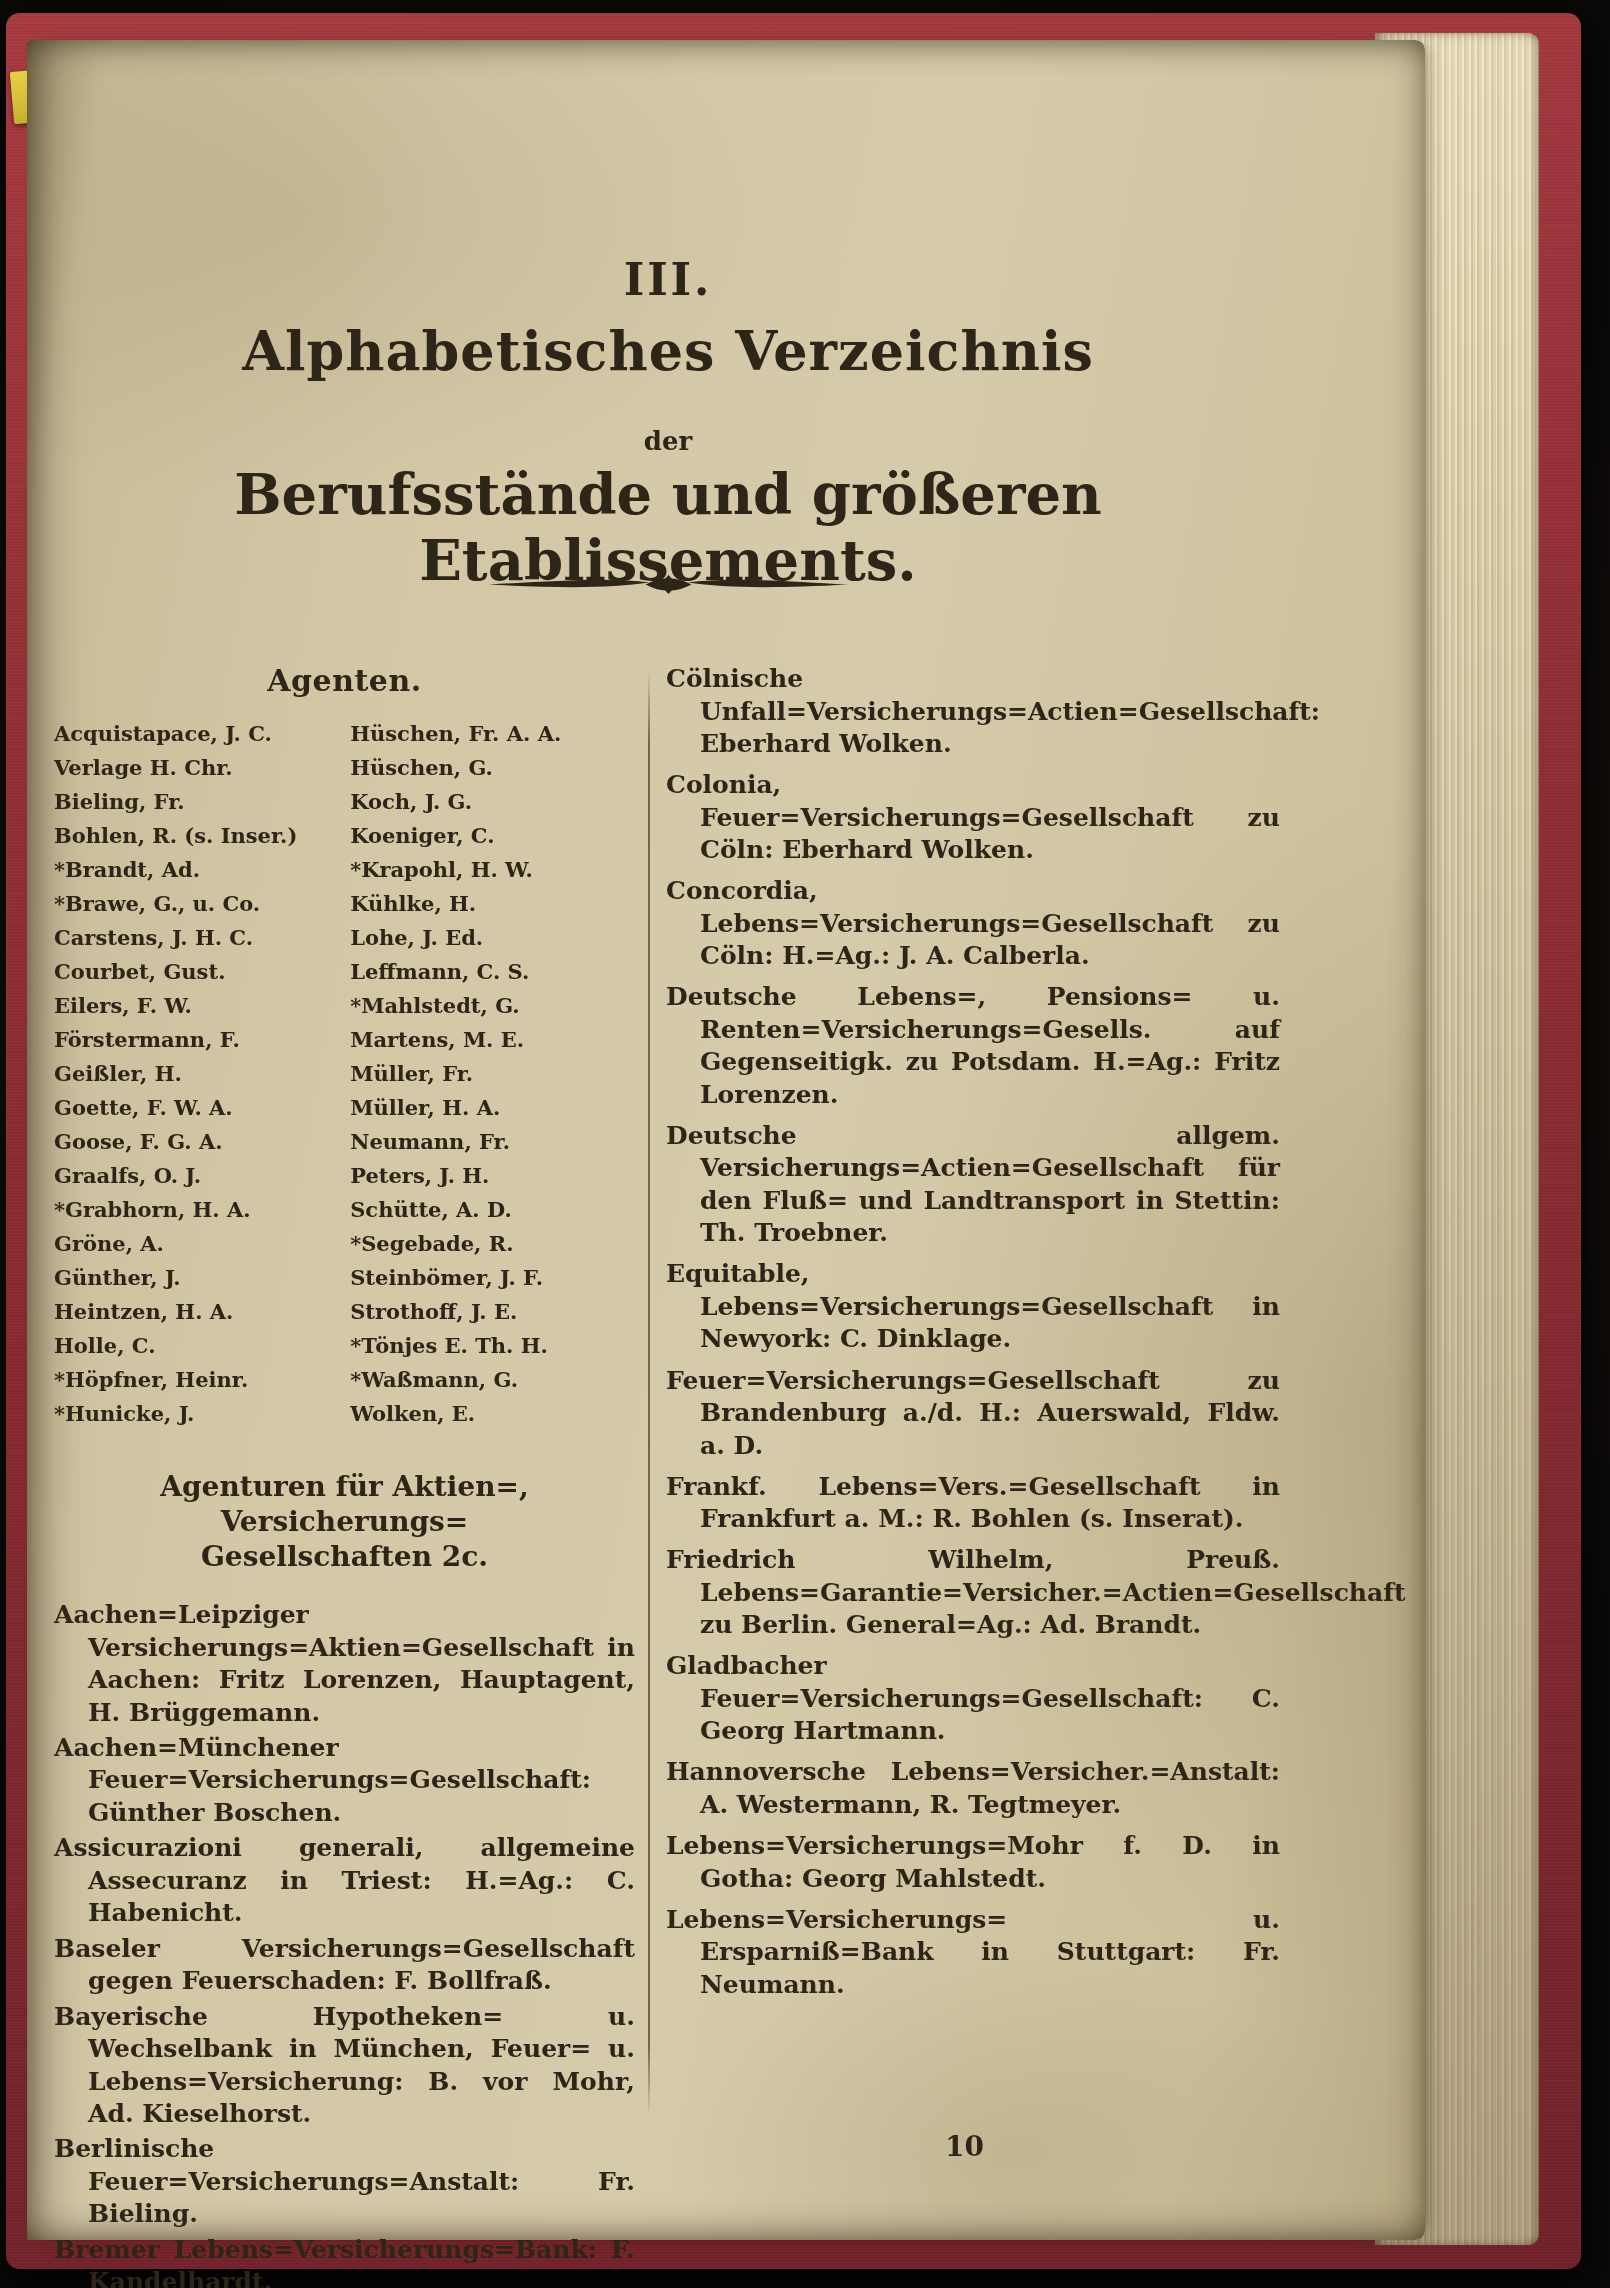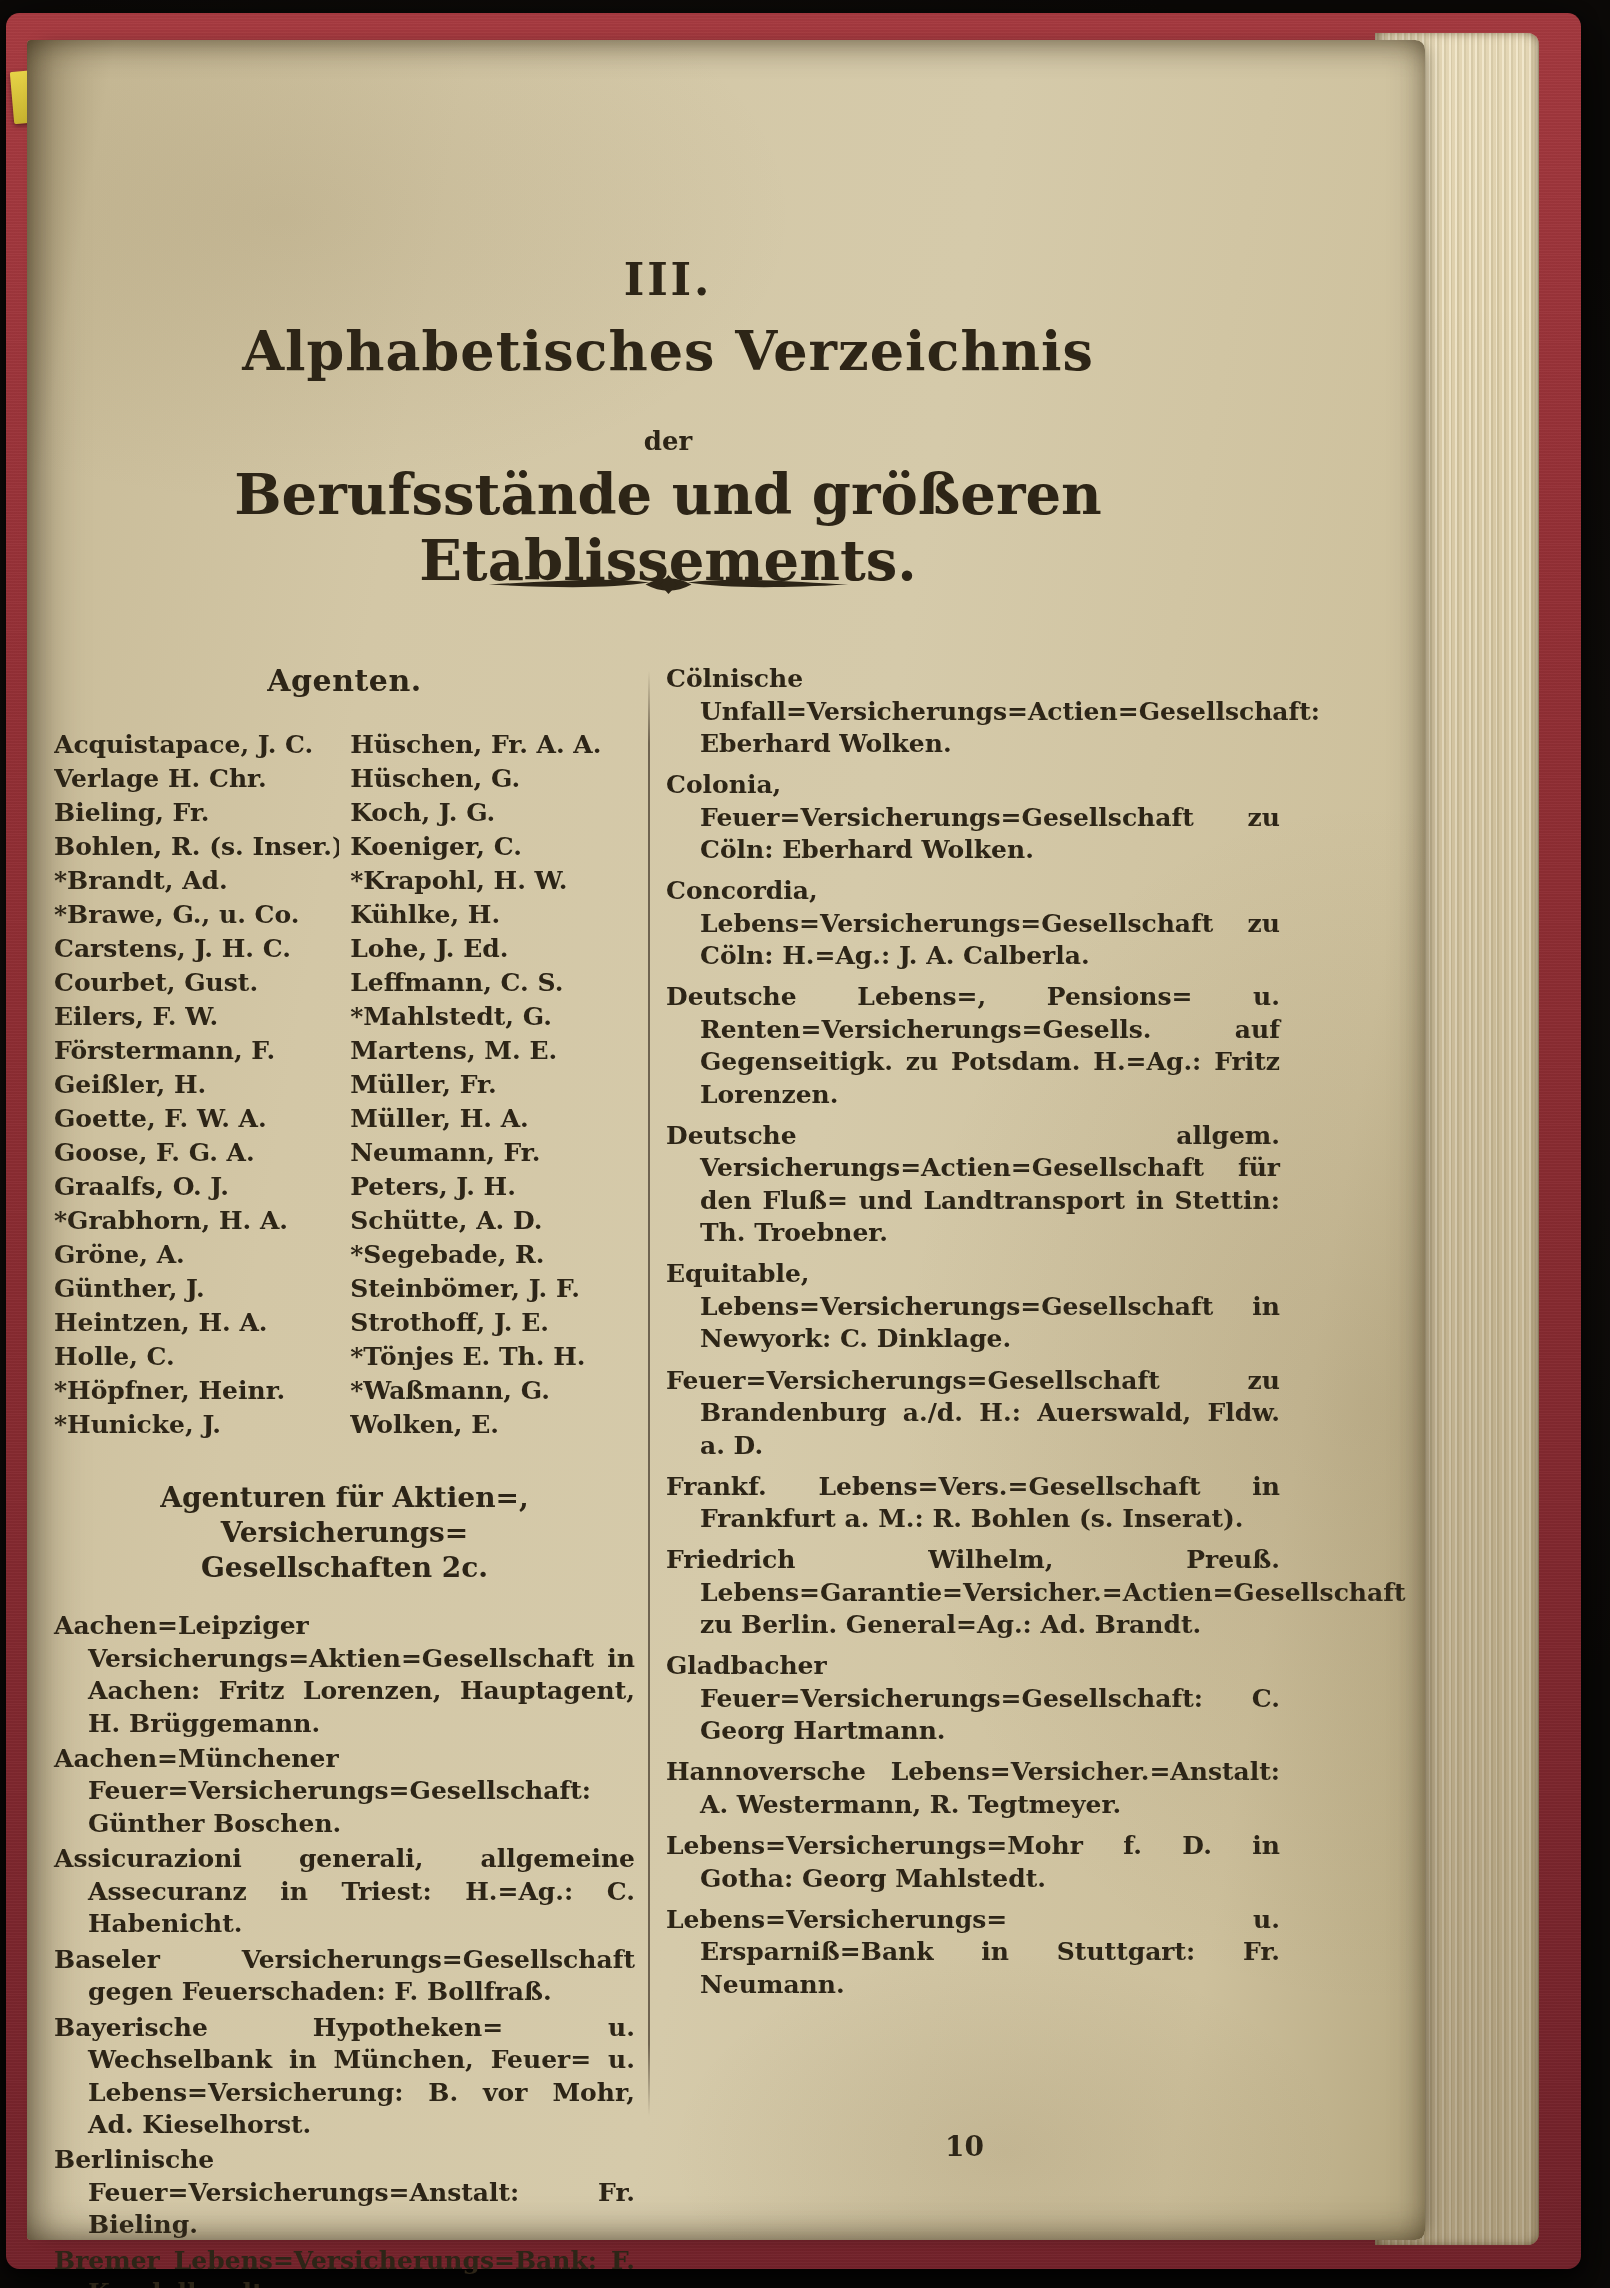--- a/index.html
+++ b/index.html
@@ -67,27 +67,27 @@
 
   .col-rule {
     position: absolute; left: 621px; top: 631px; width: 1.9px; height: 1445px;
     background: linear-gradient(180deg, transparent, #4d4233 5%, #4d4233 95%, transparent);
     opacity: .75;
   }
   .col-left  { position: absolute; left: 27px;  top: 623px; width: 581px; }
   .col-right { position: absolute; left: 639px; top: 623px; width: 614px; }
 
   .sec-heading {
-    font-size: 30px; text-align: center; margin-bottom: 30px; letter-spacing: 0.5px;
+    font-size: 30px; text-align: center; margin-bottom: 19px; letter-spacing: 0.5px;
   }
   .names { display: flex; }
   .names-col { width: 49%; }
   .names-col + .names-col { width: 51%; padding-left: 11.5px; box-sizing: border-box; }
   .name-line {
-    font-size: 25px; line-height: 34px; white-space: nowrap; overflow: hidden;
+    font-size: 21px; line-height: 34px; white-space: nowrap; overflow: hidden;
   }
   .sec-heading2 {
     font-size: 28px; line-height: 35px; text-align: center;
     margin-top: 38px; margin-bottom: 25px;
   }
   .entry {
     font-size: 25px; line-height: 32.5px;
     text-align: justify;
     padding-left: 34px; text-indent: -34px;
     margin-bottom: 2.9px;

